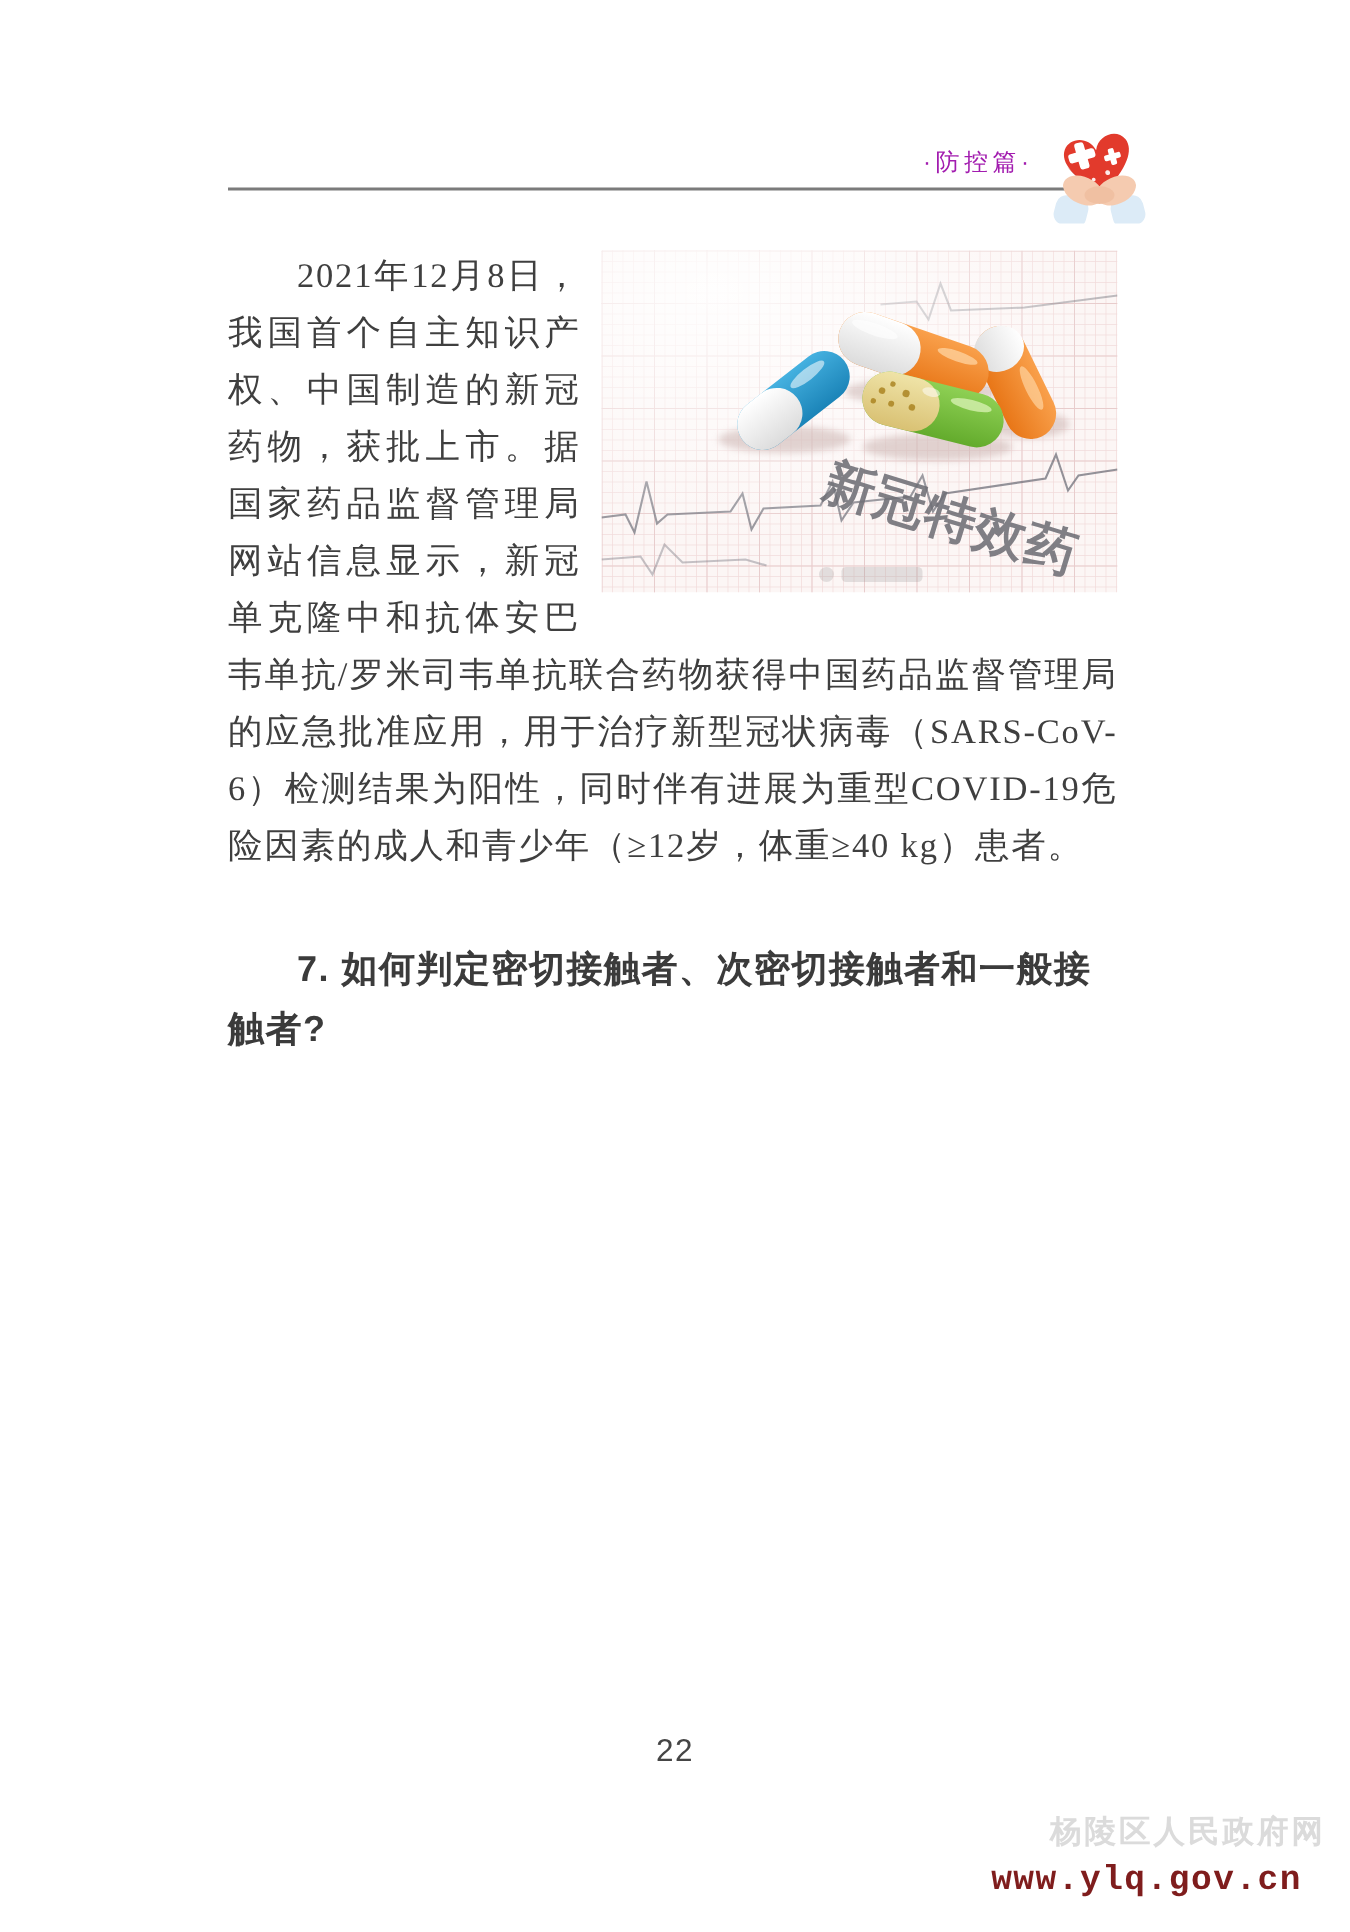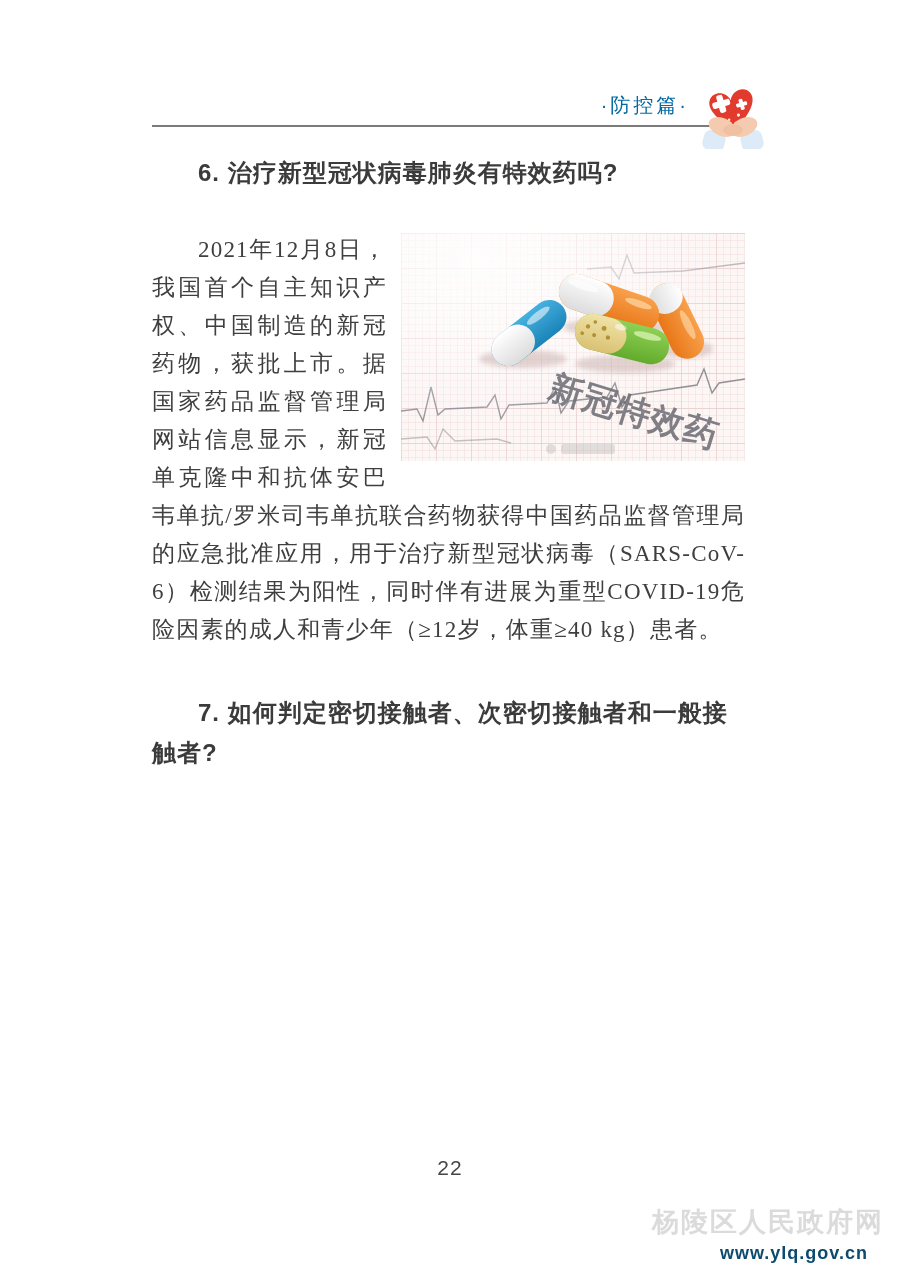--- a/index.html
+++ b/index.html
@@ -3,40 +3,40 @@
 <meta charset="utf-8">
 <style>
   html,body{margin:0;padding:0;background:#ffffff;}
   .page{position:relative;width:900px;height:1288px;background:var(--page-background,#ffffff);overflow:hidden;
         font-family:"Liberation Serif",serif;color:var(--text,#3f3f3f);}
   .content{position:absolute;left:152px;top:0;width:593px;}
   
   .header{position:relative;height:127px;}
   .header-rule{position:absolute;left:0;right:0;bottom:0;height:2px;background:var(--rule,#7b7b7b);}
   .section-label{position:absolute;right:56px;bottom:8px;font-family:"Liberation Sans",sans-serif;
-                 font-size:20px;letter-spacing:3px;color:#0369a1;}
+                 font-size:16px;letter-spacing:3px;color:#a21caf;}
   .header-icon{position:absolute;right:-24px;bottom:-22px;width:72px;height:66px;z-index:2;}
   
   .q-title{font-family:"Liberation Sans",sans-serif;font-weight:bold;font-size:24px;color:#3b3b3b;
            line-height:40px;letter-spacing:1px;text-indent:46px;margin:26px 0 0 0;}
   .q-title.t7{margin-top:44px;}
   
   .para{font-size:23px;line-height:38px;letter-spacing:1.2px;text-align:justify;text-indent:2em;
         color:var(--text,#3f3f3f);margin:0;}
   .para.first{margin-top:38px;}
   .para.p3{margin-top:30px;}
   figure.photo{float:right;width:344px;height:228px;margin:2px 0 24px 14px;padding:0;}
   figure.photo svg{display:block;}
   
   .page-number{position:absolute;left:0;right:0;top:1156px;text-align:center;
                font-family:"Liberation Sans",sans-serif;font-size:21px;letter-spacing:1px;color:#454545;}
   .site-watermark{position:absolute;right:16px;top:1206px;text-align:right;
                   font-family:"Liberation Sans",sans-serif;font-weight:bold;color:var(--watermark,#dbdbdb);}
-  .site-watermark .wm1{font-size:27px;letter-spacing:2px;line-height:32px;}
-  .site-watermark .wm2{font-size:18px;letter-spacing:1px;line-height:26px;margin-top:2px;padding-right:16px;color:#0c4a6e;}
+  .site-watermark .wm1{font-size:21px;letter-spacing:2px;line-height:32px;}
+  .site-watermark .wm2{font-size:23px;letter-spacing:1px;line-height:26px;margin-top:2px;padding-right:16px;color:#7f1d1d;font-family:Liberation Mono, monospace;}
 </style>
 </head>
 <body>
 
 <div class="page">
 
   <div class="content">
     <header class="header">
       <span class="section-label">·防控篇·</span>
       <span class="header-icon">
@@ -60,21 +60,20 @@
             <rect x="44" y="48" width="22" height="20" rx="7" fill="#dcebf7" transform="rotate(-14 55 58)"></rect>
             <ellipse cx="25" cy="44" rx="14" ry="9" fill="#f5cbb0" transform="rotate(24 25 44)"></ellipse>
             <ellipse cx="47" cy="44" rx="14" ry="9" fill="#f5cbb0" transform="rotate(-24 47 44)"></ellipse>
             <ellipse cx="36" cy="47" rx="10" ry="6" fill="#f0c0a2"></ellipse>
           </g>
         </svg>
       </span>
       <div class="header-rule"></div>
     </header>
 
-    <h2 class="q-title">6. 治疗新型冠状病毒肺炎有特效药吗?</h2>
 
     <div class="para first">
       <figure class="photo">
         <svg viewBox="0 0 344 228" width="344" height="228">
           <defs>
             <pattern id="gs" width="7" height="7" patternUnits="userSpaceOnUse">
               <path d="M7 0H0V7" fill="none" stroke="#f2dcdc" stroke-width="1"></path>
             </pattern>
             <pattern id="gl" width="35" height="35" patternUnits="userSpaceOnUse">
               <path d="M35 0H0V35" fill="none" stroke="#e8cccc" stroke-width="1.3"></path>

